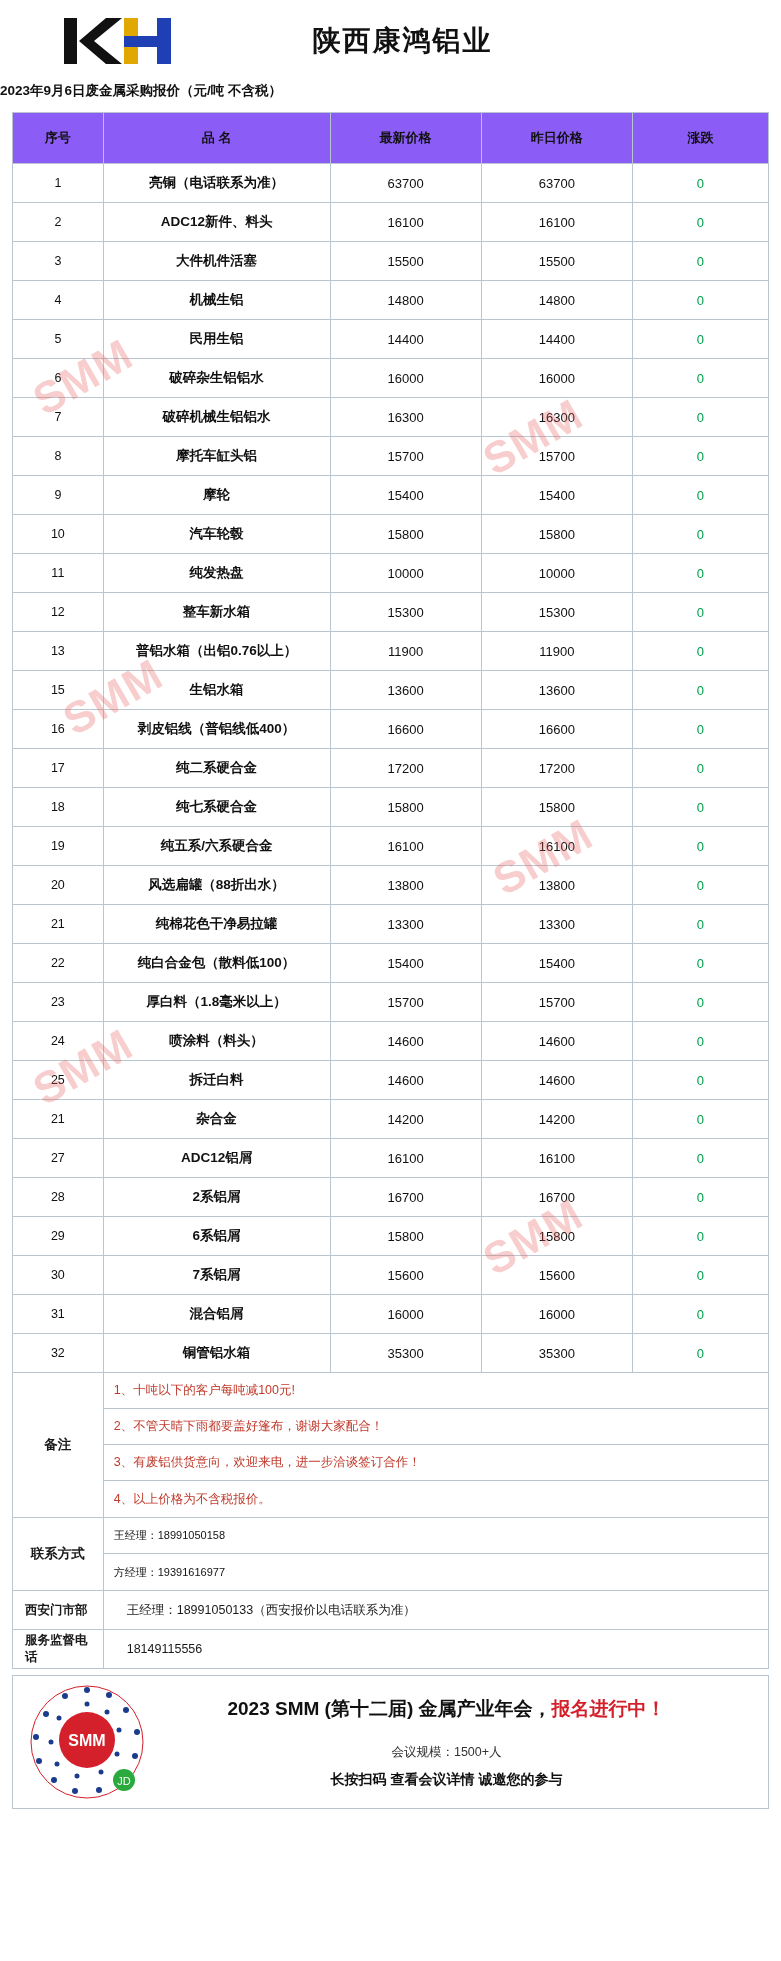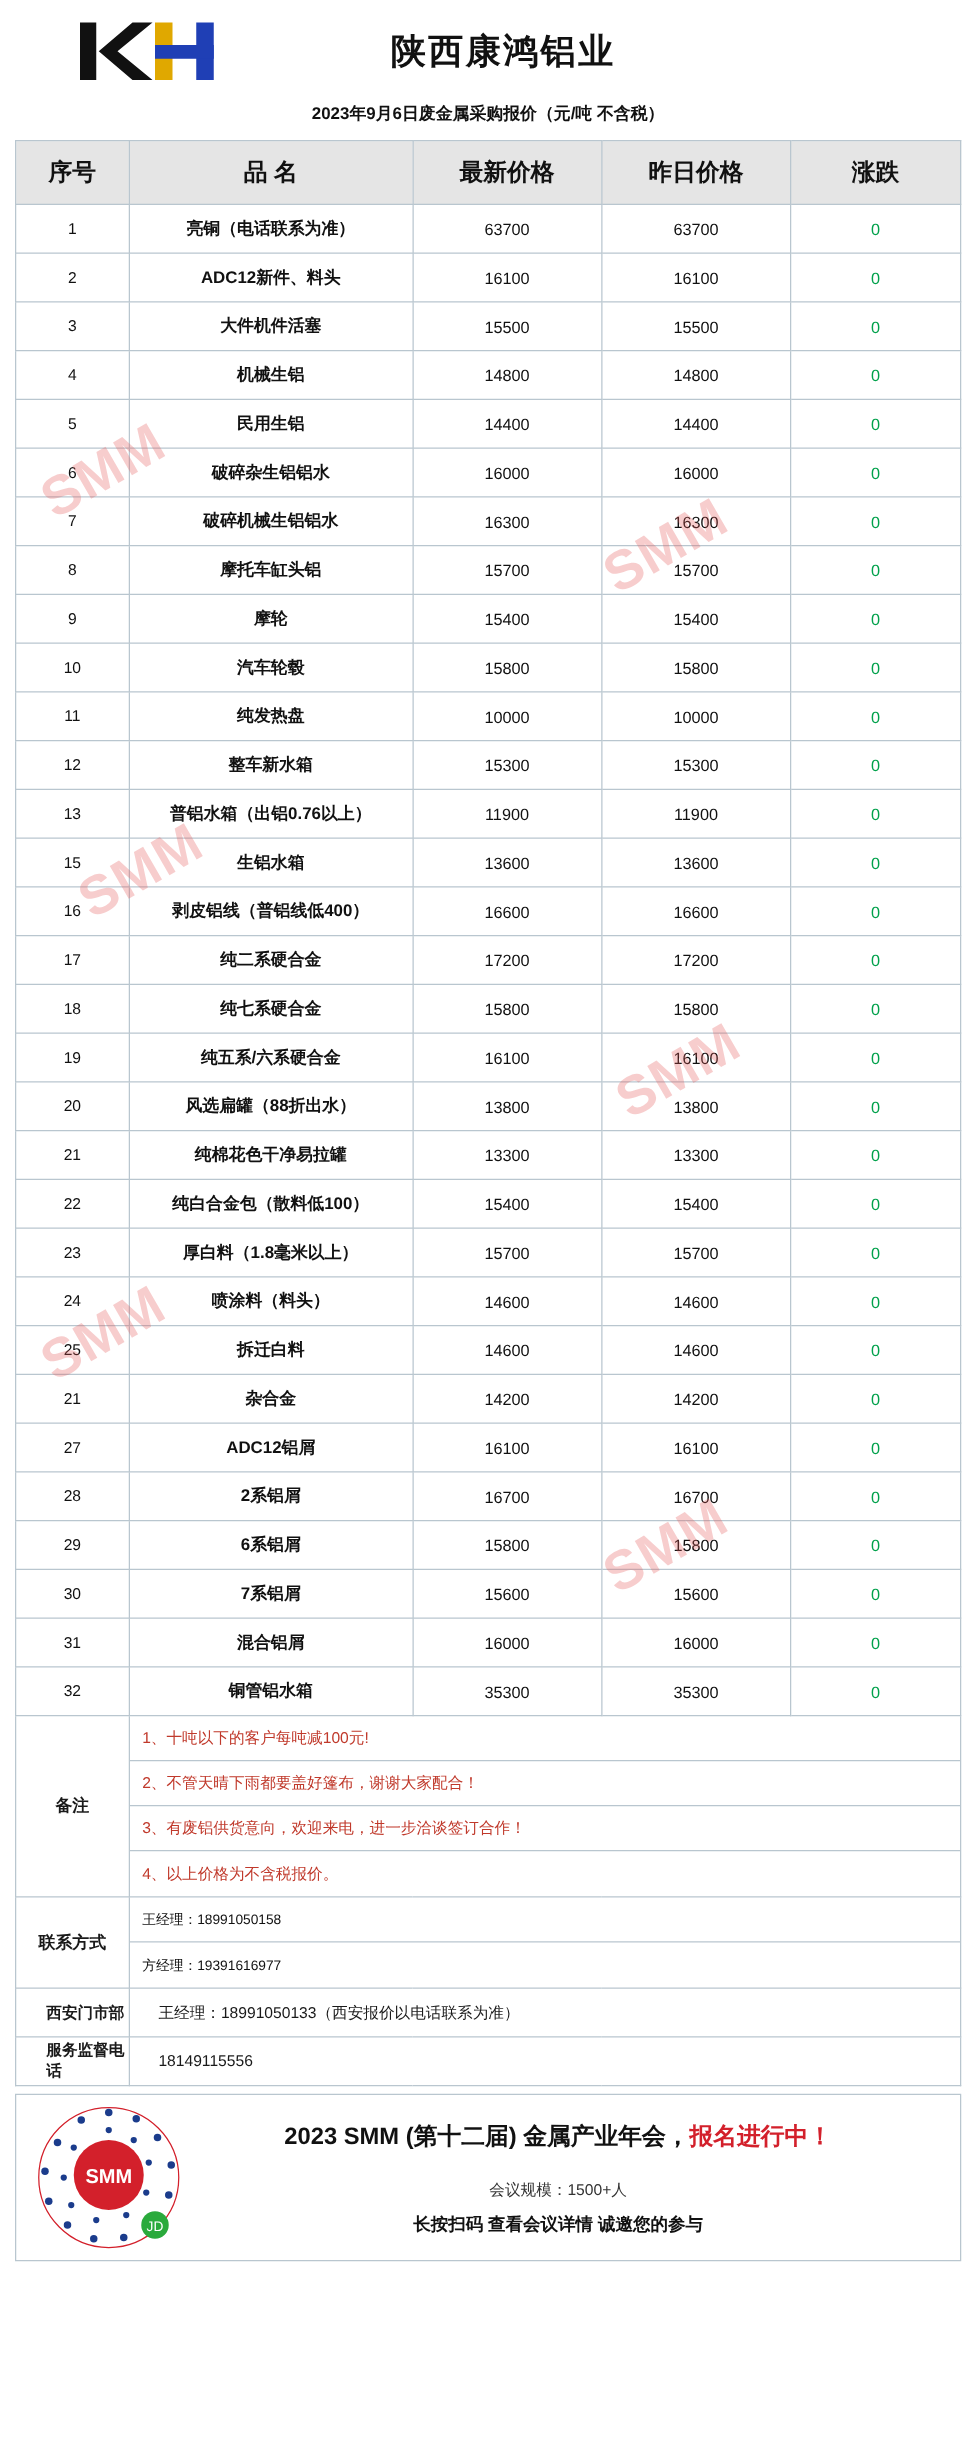--- a/index.html
+++ b/index.html
@@ -19,21 +19,21 @@
   }
   .logo{
     width:112px;height:54px;margin-left:62px;position:relative;flex:none;
   }
   .logo svg{display:block}
   .brand{
     flex:1;text-align:center;font-size:28px;font-weight:bold;
     letter-spacing:2px;color:#111;margin-right:150px;
   }
   .subtitle{
-    text-align:center;font-size:13.5px;color:#111;font-weight:bold;
+    text-align:left;font-size:13.5px;color:#111;font-weight:bold;
     margin:4px 0 12px 0;
   }
 
   
   .tbl-wrap{padding:0 12px;position:relative;}
   table{width:100%;border-collapse:collapse;table-layout:fixed;}
   col.c1{width:12%}
   col.c2{width:30%}
   col.c3{width:20%}
   col.c4{width:20%}
@@ -41,23 +41,23 @@
   th,td{
     border:1px solid #b9c6cf;
     text-align:center;
     font-size:13px;
     height:34px;
     padding:2px 3px;
     vertical-align:middle;
     background:#fff;
   }
   thead th{
-    background:#e5e5e5;
+    background:#8b5cf6;
     font-weight:bold;
-    font-size:19px;
+    font-size:13px;
     height:46px;
     color:#111;
   }
   td.name{font-weight:bold;font-size:13.5px;color:#111;}
   td.num{font-size:13px;color:#111;}
   td.chg{color:#00a14b;font-size:13px;}
   td.idx{font-size:12.5px;color:#111;}
 
   
   td.note-label{font-weight:bold;font-size:13.5px;}
@@ -74,21 +74,21 @@
   td.notes-cell{padding:0;text-align:left;vertical-align:top;}
 
   .contact-line{
     display:flex;align-items:center;height:36px;
     font-size:11px;color:#111;padding-left:10px;
     border-bottom:1px solid #b9c6cf;box-sizing:border-box;text-align:center;
   }
   .contact-line:last-child{border-bottom:none;}
   td.contacts-cell{padding:0;text-align:left;vertical-align:top;}
   td.left{text-align:left;padding-left:23px;font-size:12.5px;}
-  td.left-b{text-align:left;padding-left:24px;font-size:12.5px;font-weight:bold;}
+  td.left-b{text-align:left;padding-left:12px;font-size:12.5px;font-weight:bold;}
 
   
   .wm{
     position:absolute;
     font-size:44px;font-weight:bold;
     color:rgba(230,90,90,0.30);
     transform:rotate(-30deg);
     pointer-events:none;
     letter-spacing:1px;
     font-family:"Liberation Sans",sans-serif;

